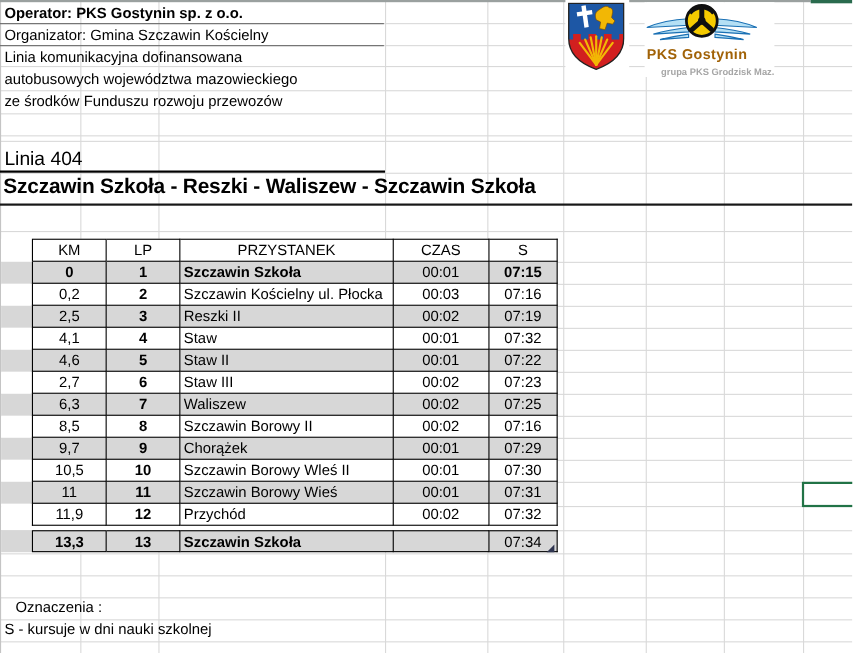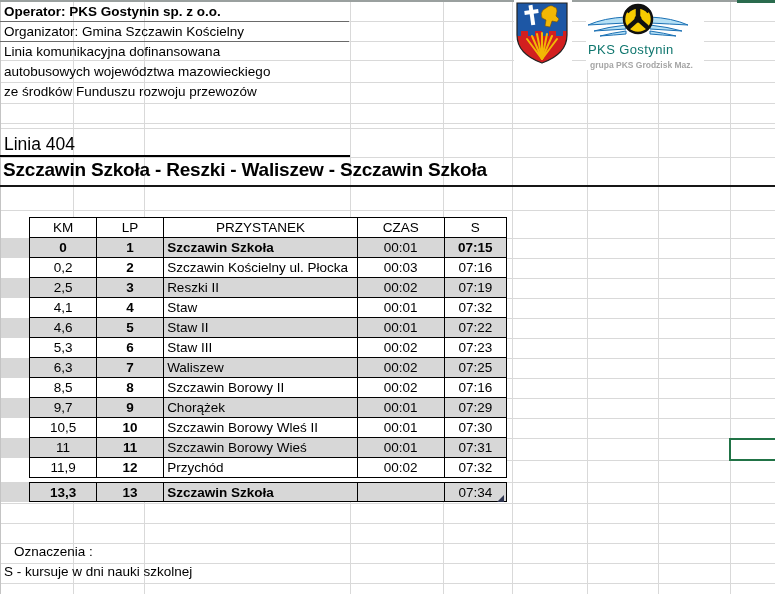--- a/index.html
+++ b/index.html
@@ -12,22 +12,22 @@
   
   .strip-gray{position:absolute;left:0;top:0;width:737px;height:2px;background:#9aa09f;}
   .strip-green{position:absolute;left:737px;top:0;width:38px;height:3px;background:#2a6b4e;}
   
   .info{position:absolute;left:4px;top:2px;line-height:20px;font-size:13.5px;white-space:nowrap;}
   .info .b{font-weight:bold;}
   .hl{position:absolute;height:1px;background:#6a6a6a;width:349px;left:0;}
   
   .emblem{position:absolute;left:514px;top:0;width:58px;height:66px;background:#fff;}
   .logo{position:absolute;left:586px;top:2px;width:118px;height:68px;background:#fff;}
-  .logo-title{position:absolute;left:2px;top:40px;font-size:13px;font-weight:normal;color:#0f766e;letter-spacing:.4px;white-space:nowrap;}
-  .logo-sub{position:absolute;left:4px;top:58px;font-size:8.5px;font-weight:bold;color:#a6a6a6;white-space:nowrap;}
+  .logo-title{position:absolute;left:2px;top:40px;font-size:13px;font-weight:bold;color:#a16207;letter-spacing:.4px;white-space:nowrap;}
+  .logo-sub{position:absolute;left:15px;top:58px;font-size:8.5px;font-weight:bold;color:#a6a6a6;white-space:nowrap;}
   
   .t1{position:absolute;left:4px;top:134px;font-size:17.5px;white-space:nowrap;}
   .t2{position:absolute;left:3px;top:159px;font-size:19px;font-weight:bold;letter-spacing:-0.2px;white-space:nowrap;}
   .rule1{position:absolute;left:0;top:155px;width:350px;height:2px;background:#000;}
   .rule2{position:absolute;left:0;top:185px;width:775px;height:2px;background:#171717;}
   
   .tbl{position:absolute;left:1px;top:217px;width:506px;z-index:3;font-size:13.5px;}
   .trow{display:flex;height:20px;background:#fff;padding-left:28px;}
   .trow.g{background:#d7d7d7;}
   .hrow{height:21px;}
@@ -201,21 +201,21 @@
       <div class="c s">07:32</div>
     </div>
     <div class="trow g">
       <div class="c km">4,6</div>
       <div class="c lp b">5</div>
       <div class="c stop">Staw II</div>
       <div class="c czas">00:01</div>
       <div class="c s">07:22</div>
     </div>
     <div class="trow">
-      <div class="c km">5,3</div>
+      <div class="c km">2,7</div>
       <div class="c lp b">6</div>
       <div class="c stop">Staw III</div>
       <div class="c czas">00:02</div>
       <div class="c s">07:23</div>
     </div>
     <div class="trow g">
       <div class="c km">6,3</div>
       <div class="c lp b">7</div>
       <div class="c stop">Waliszew</div>
       <div class="c czas">00:02</div>

